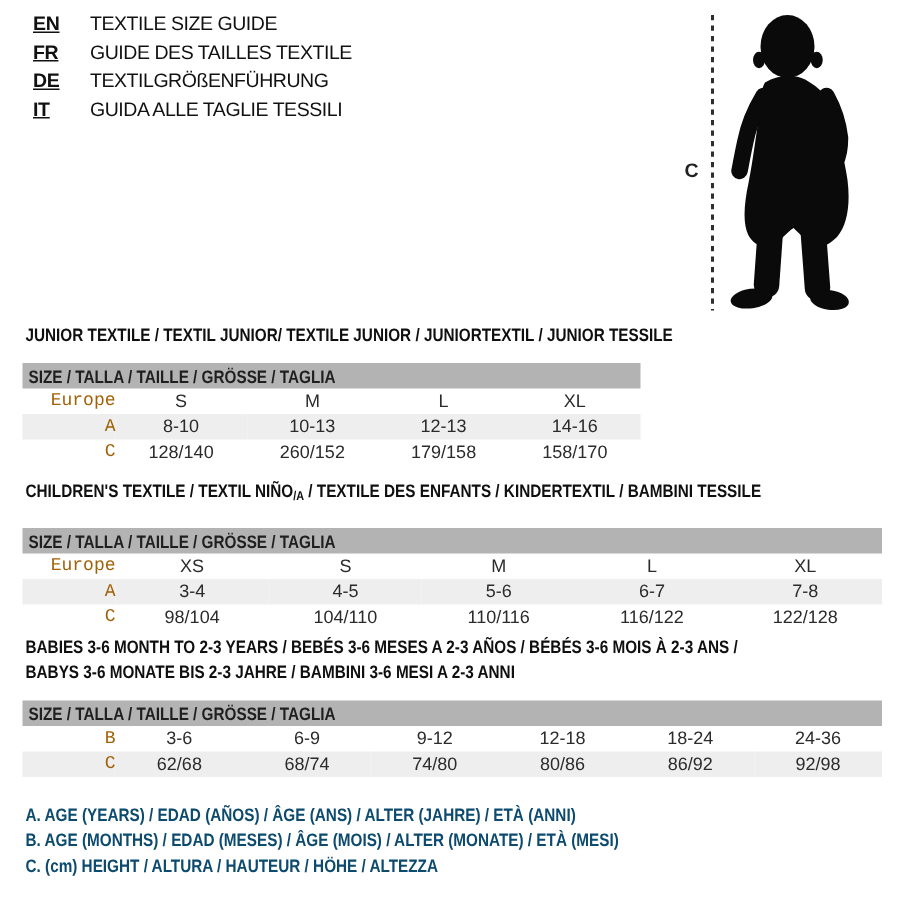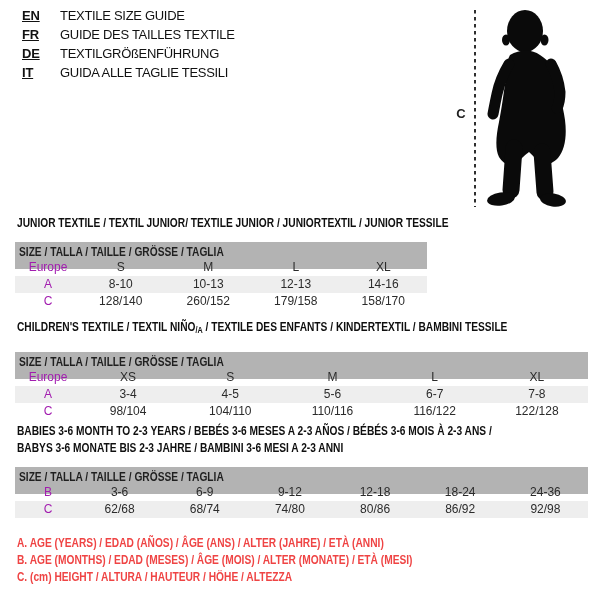--- a/index.html
+++ b/index.html
@@ -28,37 +28,37 @@
   .lang-title { font-weight: 400; font-size: 13px; letter-spacing: -0.3px; white-space: nowrap; }
 
   
   .figure-svg { left: 455px; top: 0; }
   .figure-label { left: 452px; top: 106px; width: 18px; text-align: center;
                   font-weight: 700; font-size: 13px; color: #222; }
 
   
   .tbl-title { left: 17px; font-weight: 700; font-size: 12px; line-height: 17px;
                color: #0f0f0f; white-space: nowrap; }
-  .band { left: 15px; height: 27px; background: #b3b3b3; line-height: 17px; padding-left: 4px; }
+  .band { left: 15px; height: 17px; background: #b3b3b3; line-height: 17px; padding-left: 4px; }
   .band span { font-weight: 600; font-size: 12px; color: #1f1f1f; }
   table { border-collapse: collapse; table-layout: fixed; }
   td { font-size: 12px; color: #2b2b2b; text-align: center; padding: 0;
        line-height: 17px; height: 17px; white-space: nowrap; font-weight: 400; }
-  td.lab { text-align: center; padding-left: 4px; color: #a21caf; }
+  td.lab { text-align: right; padding-left: 4px; color: #a16207; font-family: Liberation Mono, monospace; }
   tr.stripe { background: #eeeeee; }
   col.label-col { width: 62px; }
 
   .t1-table { left: 15px; top: 259px; width: 412px; }
   .t2-table { left: 15px; top: 369px; width: 573px; }
   .t3-table { left: 15px; top: 484px; width: 573px; }
 
   .subp { font-size: 8.5px; position: relative; bottom: -2px; }
 
   .footnotes { left: 17px; top: 535px; }
-  .footnote { height: 17px; line-height: 17px; font-weight: 700; font-size: 12px; color: #ef4444; }
+  .footnote { height: 17px; line-height: 17px; font-weight: 700; font-size: 12px; color: #0c4a6e; }
 </style>
 </head>
 <body>
 
 <div class="abs langs">
   <div class="lang-row">
     <span class="lang-code">EN</span>
     <span class="lang-title">TEXTILE SIZE GUIDE</span>
   </div>
   <div class="lang-row">

